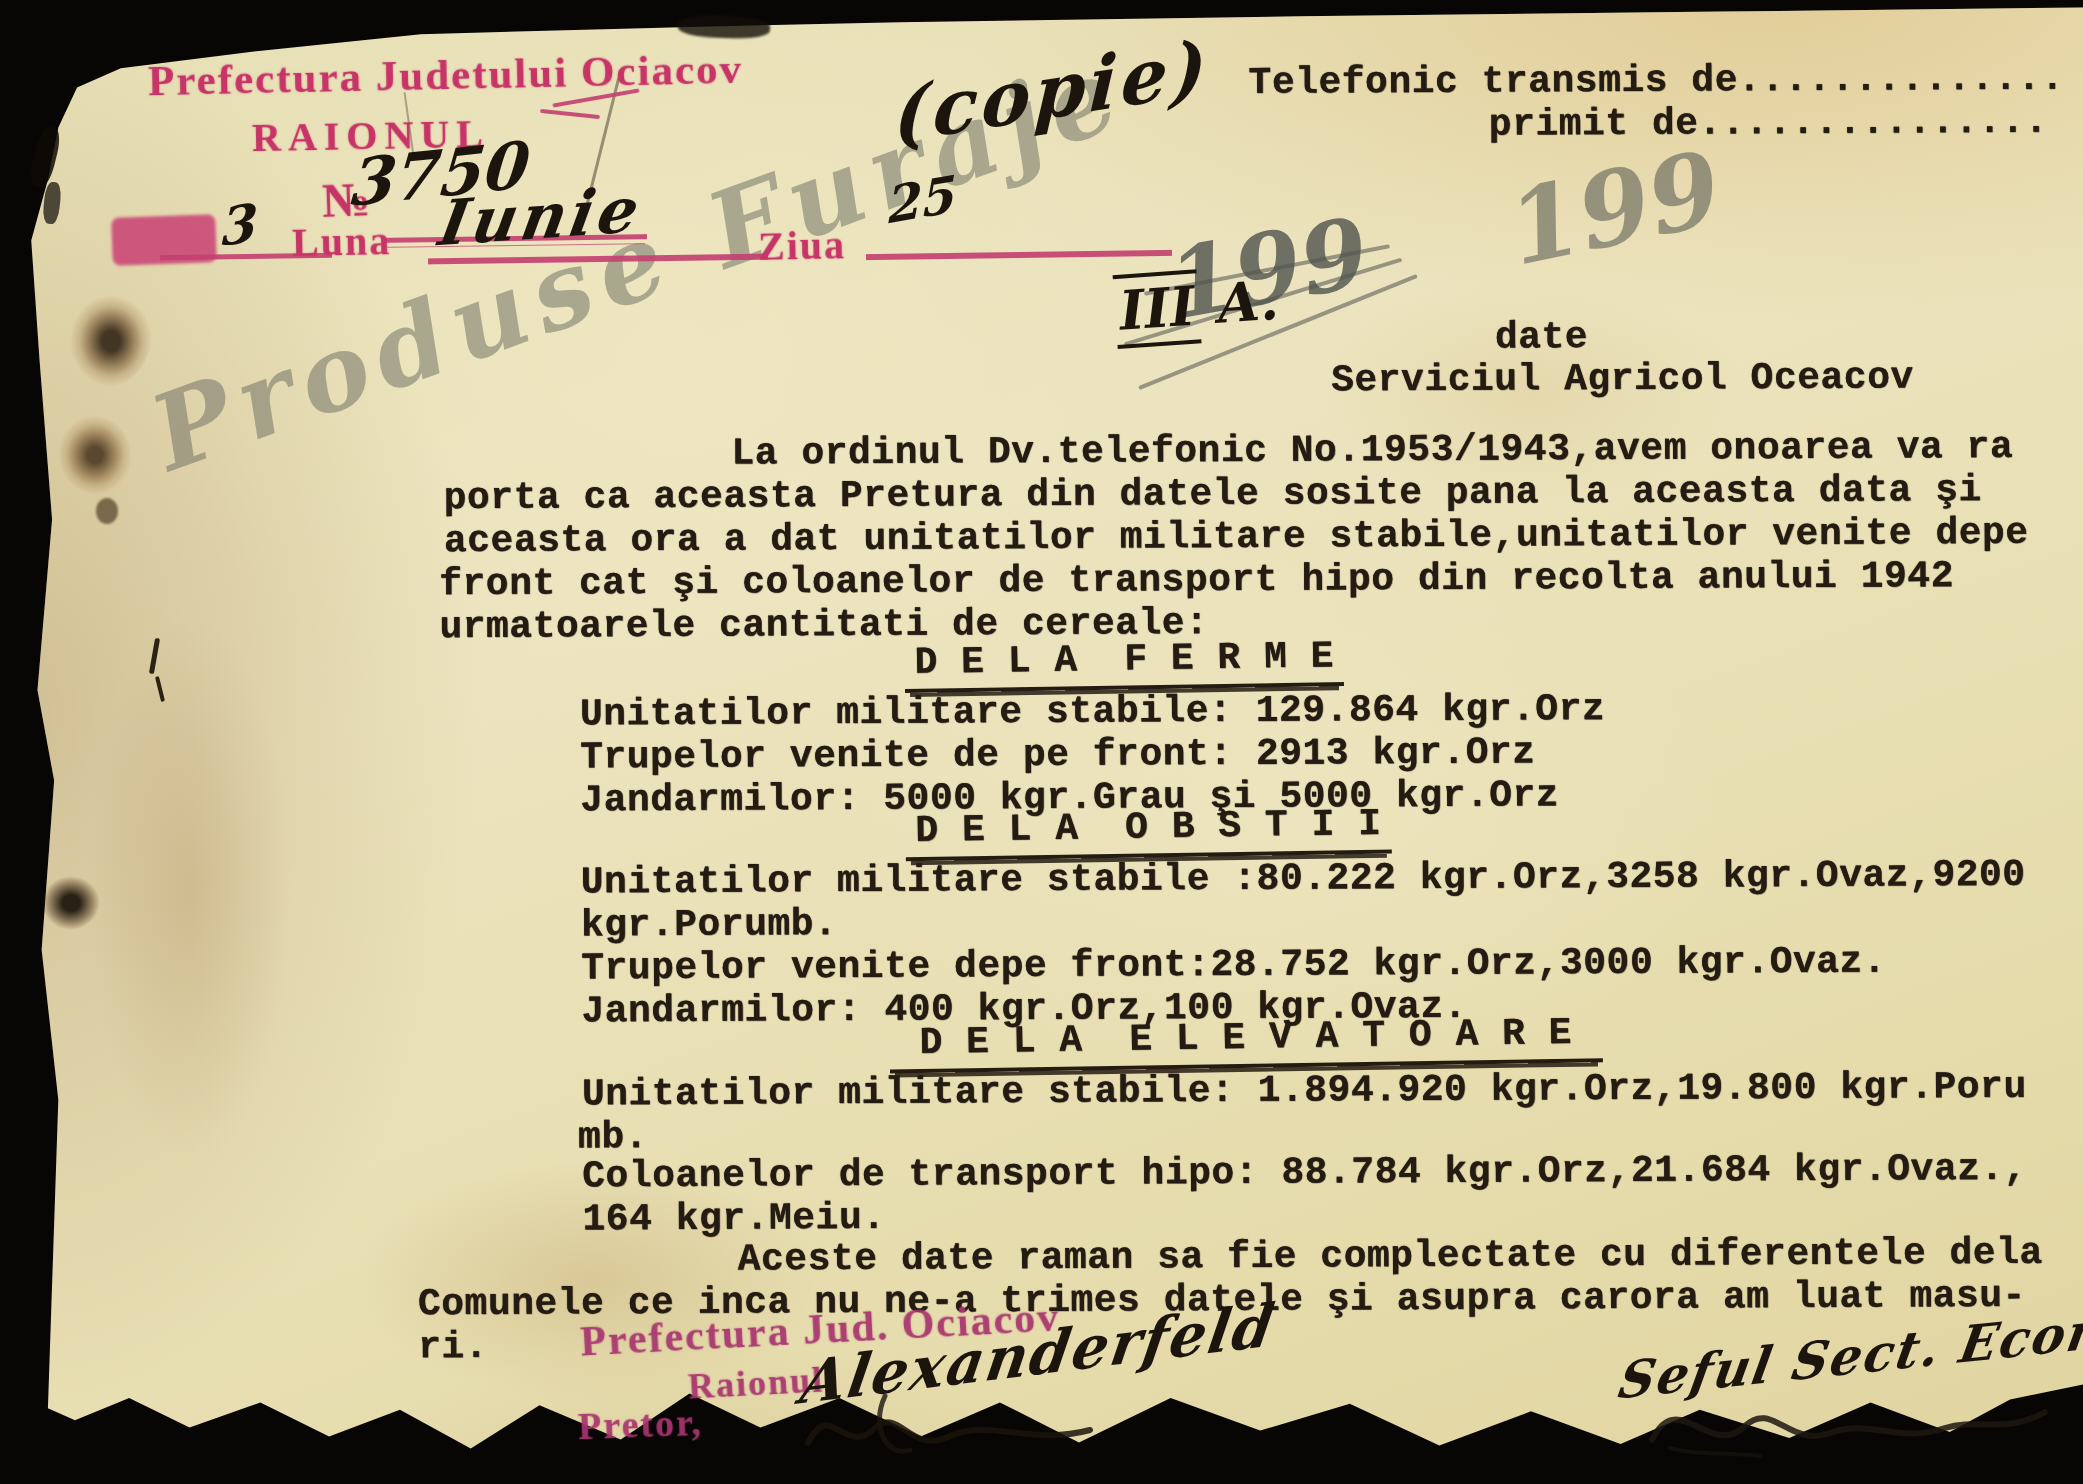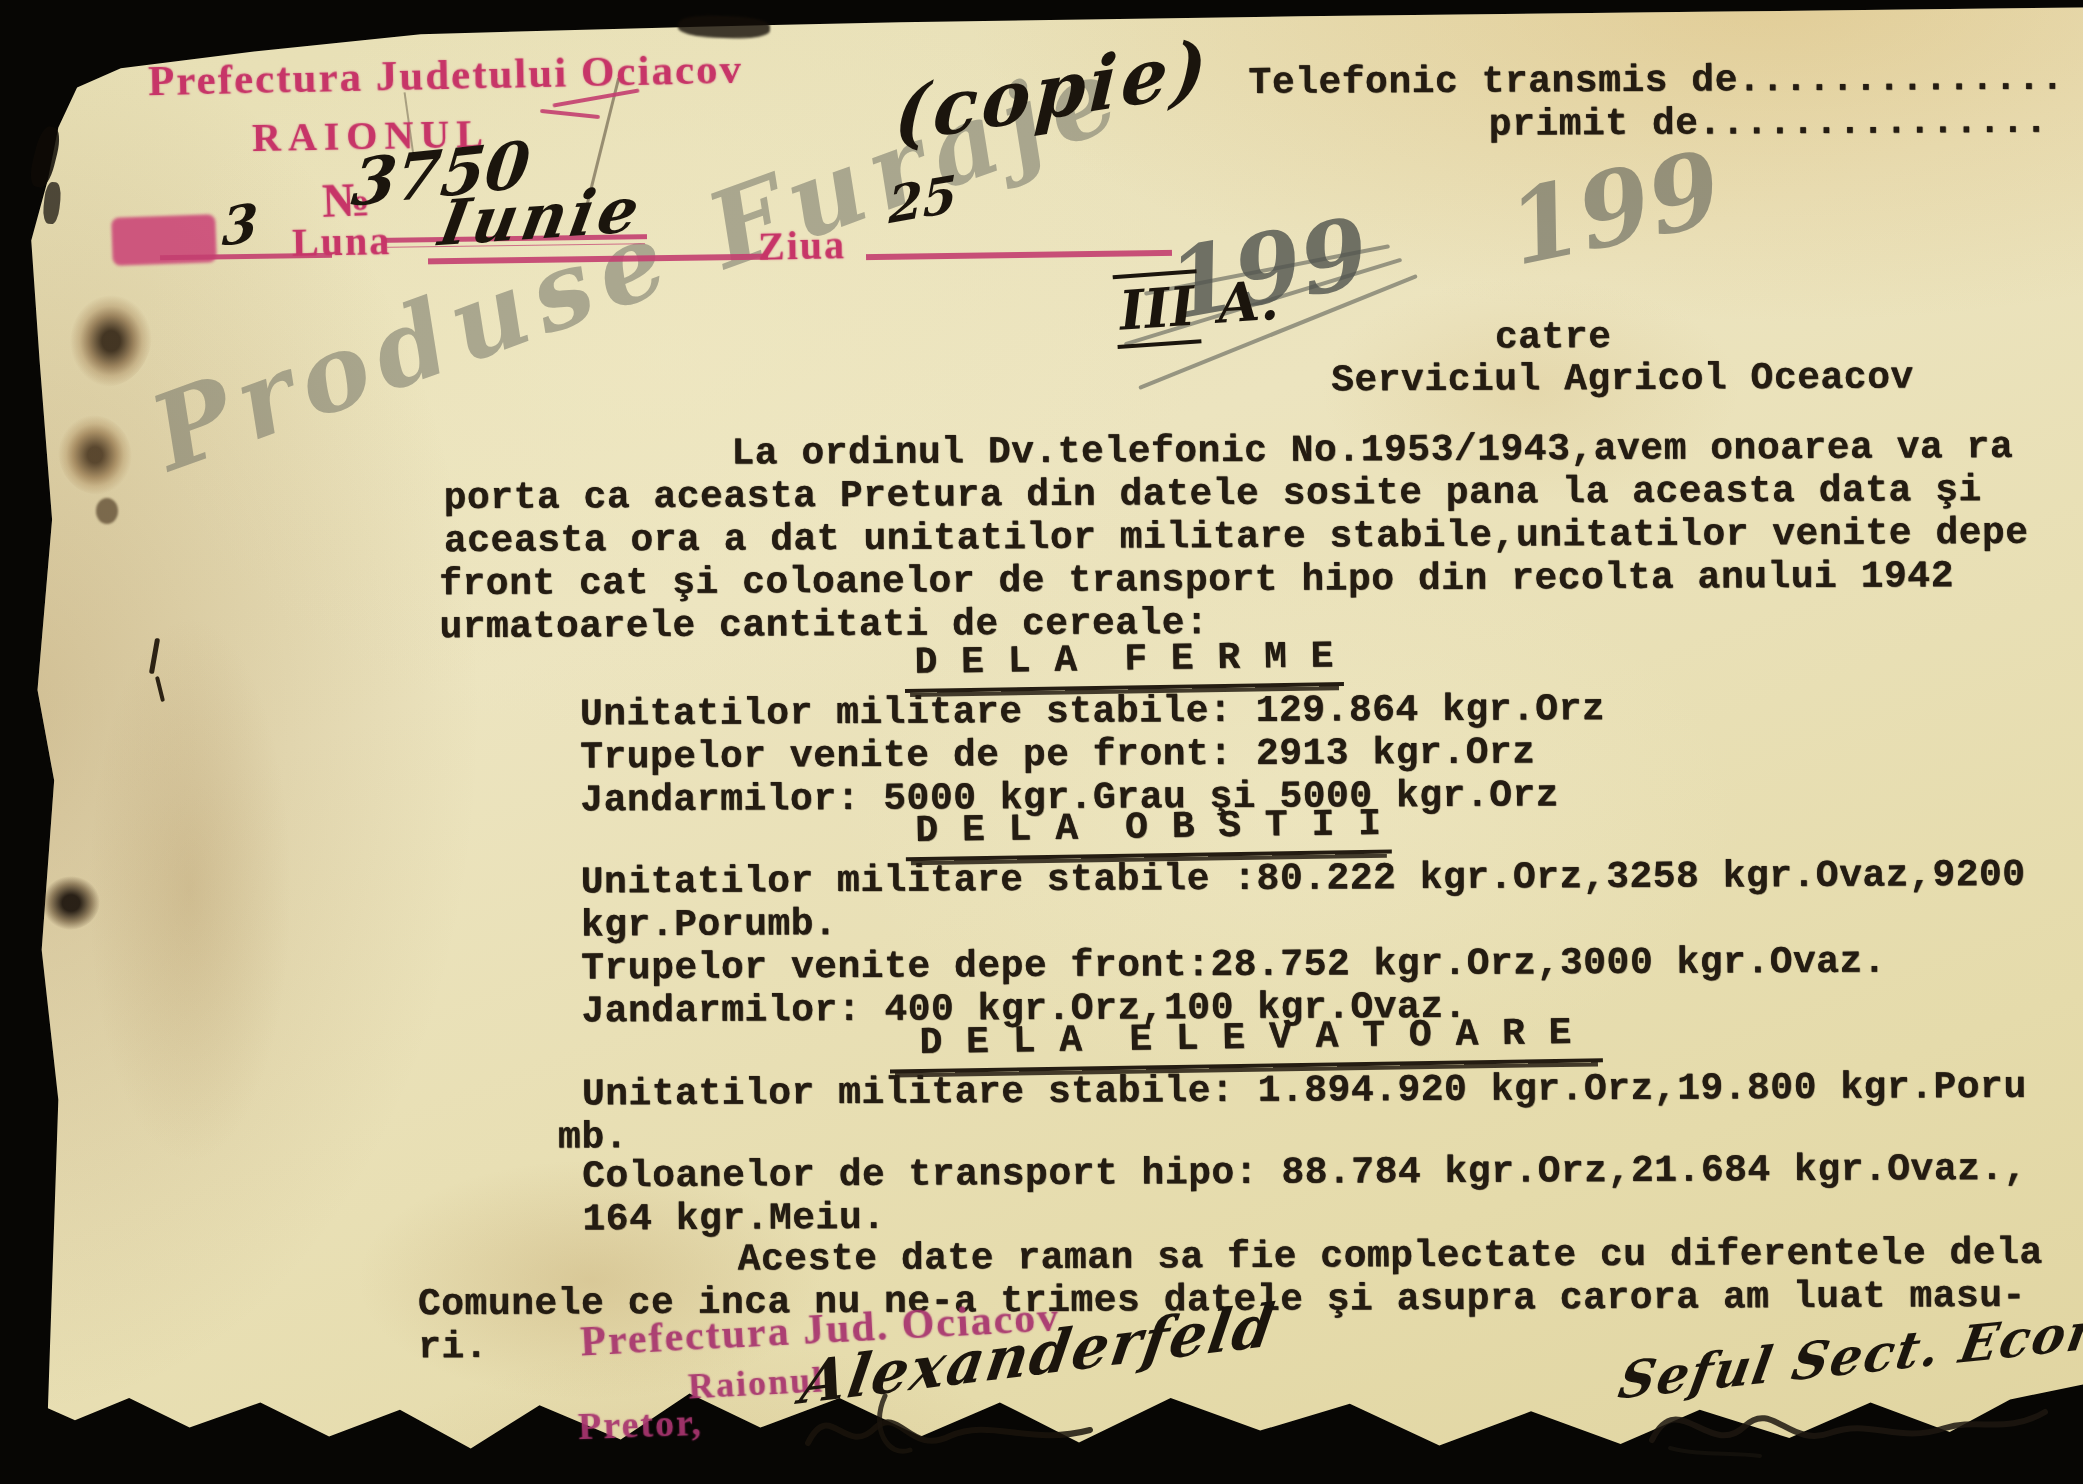--- a/index.html
+++ b/index.html
@@ -89,21 +89,21 @@
   <div class="hand" style="left:440px;top:180px;font-size:62px;transform:rotate(-4deg) skewX(-14deg);letter-spacing:4px;">Iunie</div>
   <div class="hand" style="left:888px;top:170px;font-size:50px;transform:rotate(-10deg) skewX(-10deg);">25</div>
   <div class="hand" style="left:893px;top:48px;font-size:74px;transform:rotate(-9deg) skewX(-12deg);letter-spacing:4px;">(copie)</div>
   <div class="hand" style="left:1040px;top:212px;font-size:54px;transform:rotate(-4deg);">
     <span style="border-top:4px solid #1b150d;border-bottom:4px solid #1b150d;padding:0 4px 2px 4px;">III</span><span> A.</span>
   </div>
 
   <div class="typed-layer">
     <div class="typed" style="left:1252px;top:62px;">Telefonic transmis de..............</div>
     <div class="typed" style="left:1492px;top:105px;">primit de...............</div>
-    <div class="typed" style="left:1497px;top:318px;">catre</div>
+    <div class="typed" style="left:1497px;top:318px;">date</div>
     <div class="typed" style="left:1333px;top:360px;">Serviciul Agricol Oceacov</div>
 
     <div class="typed" style="left:733px;top:430px;">La ordinul Dv.telefonic No.1953/1943,avem onoarea va ra</div>
     <div class="typed" style="left:445px;top:473px;">porta ca aceasta Pretura din datele sosite pana la aceasta data şi</div>
     <div class="typed" style="left:445px;top:516px;">aceasta ora a dat unitatilor militare stabile,unitatilor venite depe</div>
     <div class="typed" style="left:440px;top:559px;">front cat şi coloanelor de transport hipo din recolta anului 1942</div>
     <div class="typed" style="left:440px;top:602px;">urmatoarele cantitati de cereale:</div>
 
     <div class="typed heading" style="left:905px;top:638px;">D E L A  F E R M E</div>
     <div class="typed" style="left:580px;top:690px;">Unitatilor militare stabile: 129.864 kgr.Orz</div>
@@ -111,21 +111,21 @@
     <div class="typed" style="left:580px;top:776px;">Jandarmilor: 5000 kgr.Grau şi 5000 kgr.Orz</div>
 
     <div class="typed heading" style="left:905px;top:806px;">D E L A  O B S T I I</div>
     <div class="typed" style="left:580px;top:858px;">Unitatilor militare stabile :80.222 kgr.Orz,3258 kgr.Ovaz,9200</div>
     <div class="typed" style="left:580px;top:901px;">kgr.Porumb.</div>
     <div class="typed" style="left:580px;top:944px;">Trupelor venite depe front:28.752 kgr.Orz,3000 kgr.Ovaz.</div>
     <div class="typed" style="left:580px;top:987px;">Jandarmilor: 400 kgr.Orz,100 kgr.Ovaz.</div>
 
     <div class="typed heading" style="left:888px;top:1017px;padding:0 30px 5px 30px;">D E L A  E L E V A T O A R E</div>
     <div class="typed" style="left:580px;top:1070px;">Unitatilor militare stabile: 1.894.920 kgr.Orz,19.800 kgr.Poru</div>
-    <div class="typed" style="left:556px;top:1113px;">mb.</div>
+    <div class="typed" style="left:576px;top:1113px;">mb.</div>
     <div class="typed" style="left:580px;top:1152px;">Coloanelor de transport hipo: 88.784 kgr.Orz,21.684 kgr.Ovaz.,</div>
     <div class="typed" style="left:580px;top:1195px;">164 kgr.Meiu.</div>
     <div class="typed" style="left:735px;top:1236px;">Aceste date raman sa fie complectate cu diferentele dela</div>
     <div class="typed" style="left:415px;top:1279px;">Comunele ce inca nu ne-a trimes datele şi asupra carora am luat masu-</div>
     <div class="typed" style="left:415px;top:1322px;text-align:center;">ri.</div>
   </div>
 
   <div class="stamp2" style="left:580px;top:1305px;font-size:42px;transform:rotate(-3deg);">Prefectura Jud. Ociacov</div>
   <div class="stamp2" style="left:688px;top:1362px;font-size:36px;transform:rotate(-3deg);">Raionul</div>
   <div class="stamp2" style="left:578px;top:1402px;font-size:38px;transform:rotate(-2deg);">Pretor,</div>

